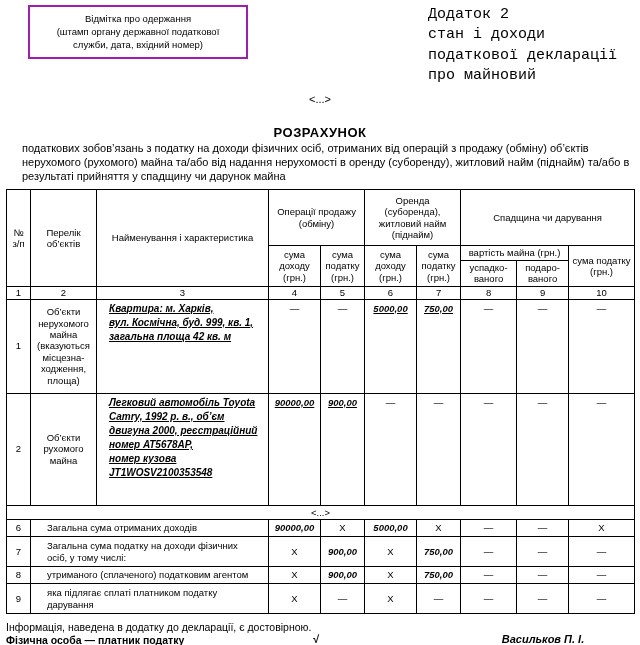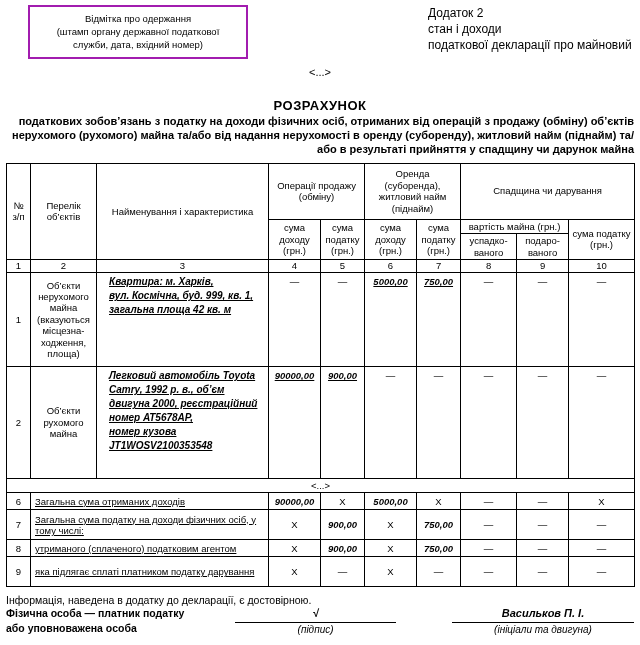--- a/index.html
+++ b/index.html
@@ -2,25 +2,25 @@
 <html lang="uk"><head>
 <meta charset="utf-8">
 <style>
   html,body{margin:0;padding:0;background:#fff;}
   body{width:640px;font-family:"Liberation Sans",sans-serif;color:#000;}
   .page{padding:5px 6px 8px 6px;width:628px;}
 
   .top{display:flex;justify-content:space-between;align-items:flex-start;}
   .stamp-box{margin-left:22px;border:2px solid #a21caf;padding:6px 8px;text-align:center;
              font-size:9.5px;line-height:1.35;width:200px;}
-  .appendix{font-size:12px;line-height:1.35;width:206px;text-align:left;}
+  .appendix{font-size:15px;line-height:1.35;width:206px;text-align:left;font-family:Liberation Mono, monospace;}
 
   .ellipsis-line{text-align:center;font-size:11px;margin-top:7px;}
   .heading{text-align:center;font-size:13px;font-weight:bold;margin-top:20px;letter-spacing:.5px;}
-  .subheading{text-align:right;font-size:11px;font-weight:bold;line-height:1.25;margin-top:2px;}
+  .subheading{text-align:left;font-size:11px;font-weight:normal;line-height:1.25;margin-top:2px;margin-left:16px;}
 
   table{border-collapse:collapse;table-layout:fixed;width:628px;margin-top:6px;}
   th,td{border:1px solid #000;font-size:9.5px;font-weight:normal;padding:1px 2px;
         text-align:center;vertical-align:middle;line-height:1.2;word-wrap:break-word;overflow:hidden;}
   tr.h-group{height:56px;}
   tr.h-value{height:14px;}
   tr.h-sub{height:26px;}
   tr.nums{height:13px;}
   tr.nums th{padding:0;}
   tr.r1{height:94px;}
@@ -29,21 +29,21 @@
   tr.r6{height:17px;}
   tr.r7{height:30px;}
   tr.r8{height:17px;}
   tr.r9{height:30px;}
   td.desc{text-align:left;vertical-align:top;padding:2px 12px;}
   .entry{font-weight:bold;font-style:italic;font-size:10px;line-height:1.4;
          text-decoration:underline;white-space:nowrap;}
   td.vtop{vertical-align:top;padding-top:3px;}
   .fill{font-weight:bold;font-style:italic;}
   .u{text-decoration:underline;}
-  td.rowlabel{text-align:left;padding:1px 4px;text-decoration:underline;}
+  td.rowlabel{text-align:left;padding:1px 16px;}
 
   .info{font-size:10.5px;margin:7px 0 0 0;}
   .sig-row{display:flex;align-items:flex-end;}
   .signer{width:212px;font-weight:bold;font-size:10.5px;line-height:1.35;}
   .sig-field{margin-left:26px;width:168px;text-align:center;}
   .sig-field.name{margin-left:56px;width:190px;}
   .sig-value{font-weight:bold;font-style:italic;font-size:11px;border-bottom:1.5px solid #000;
              padding-bottom:1px;min-height:14px;}
   .sig-caption{font-size:10px;font-style:italic;padding-top:1px;}
 </style>

